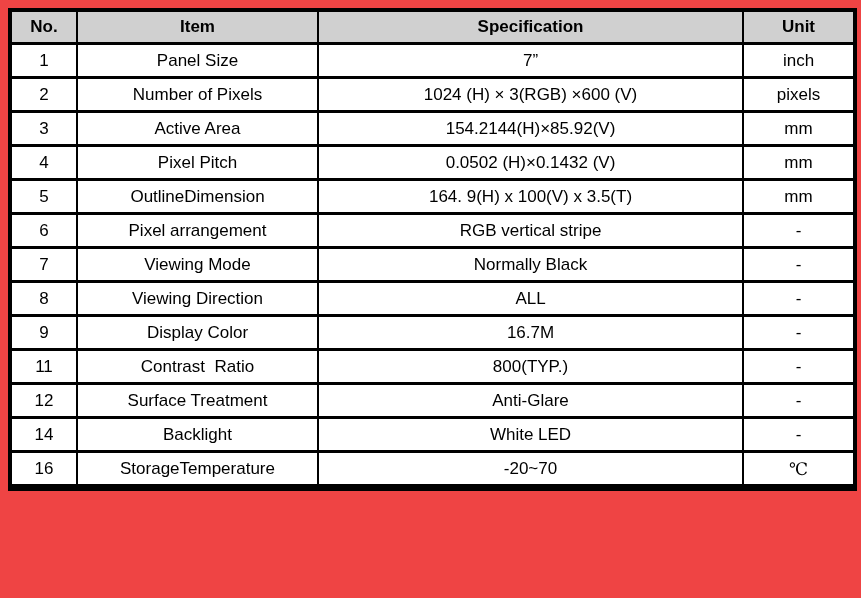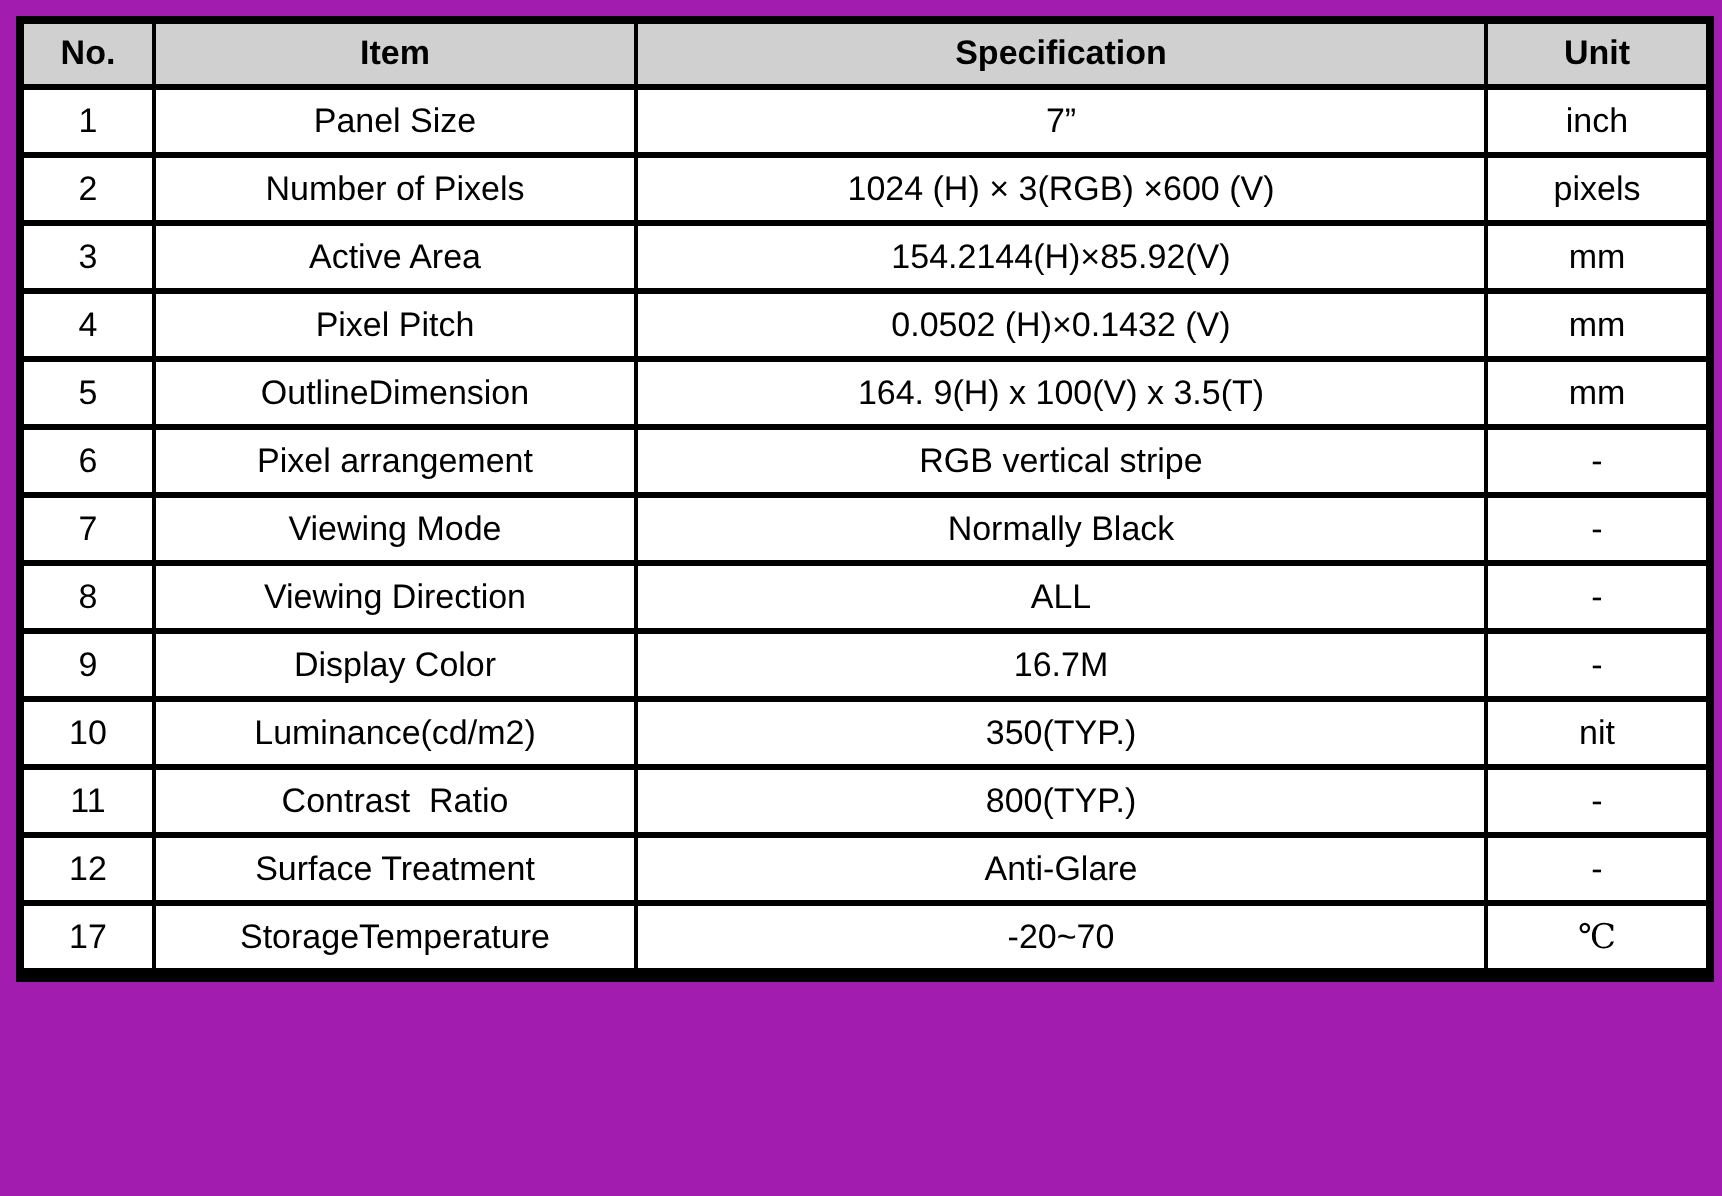--- a/index.html
+++ b/index.html
@@ -4,21 +4,21 @@
 <style>
   html, body {
     margin: 0;
     padding: 0;
     background: #ffffff;
   }
   .page {
     position: relative;
     width: 861px;
     height: 598px;
-    background: #a21caf;
+    background: #ef4444;
     font-family: "Liberation Sans", sans-serif;
   }
   table.spec-table {
     position: absolute;
     left: 8px;
     top: 8px;
     width: 845px;
     border-collapse: collapse;
     table-layout: fixed;
     border: 4px solid #000000;
@@ -122,38 +122,38 @@
           <td class="col-spec">ALL</td>
           <td class="col-unit">-</td>
         </tr>
         <tr>
           <td class="col-no">9</td>
           <td class="col-item">Display Color</td>
           <td class="col-spec">16.7M</td>
           <td class="col-unit">-</td>
         </tr>
         <tr>
-          <td class="col-no">10</td>
-          <td class="col-item">Luminance(cd/m2)</td>
-          <td class="col-spec">350(TYP.)</td>
-          <td class="col-unit">nit</td>
-        </tr>
-        <tr>
           <td class="col-no">11</td>
           <td class="col-item">Contrast  Ratio</td>
           <td class="col-spec">800(TYP.)</td>
           <td class="col-unit">-</td>
         </tr>
         <tr>
           <td class="col-no">12</td>
           <td class="col-item">Surface Treatment</td>
           <td class="col-spec">Anti-Glare</td>
           <td class="col-unit">-</td>
         </tr>
         <tr>
-          <td class="col-no">17</td>
+          <td class="col-no">14</td>
+          <td class="col-item">Backlight</td>
+          <td class="col-spec">White LED</td>
+          <td class="col-unit">-</td>
+        </tr>
+        <tr>
+          <td class="col-no">16</td>
           <td class="col-item">StorageTemperature</td>
           <td class="col-spec">-20~70</td>
           <td class="col-unit celsius">℃</td>
         </tr>
       </tbody>
   </table>
 </div>
 
 </body></html>

